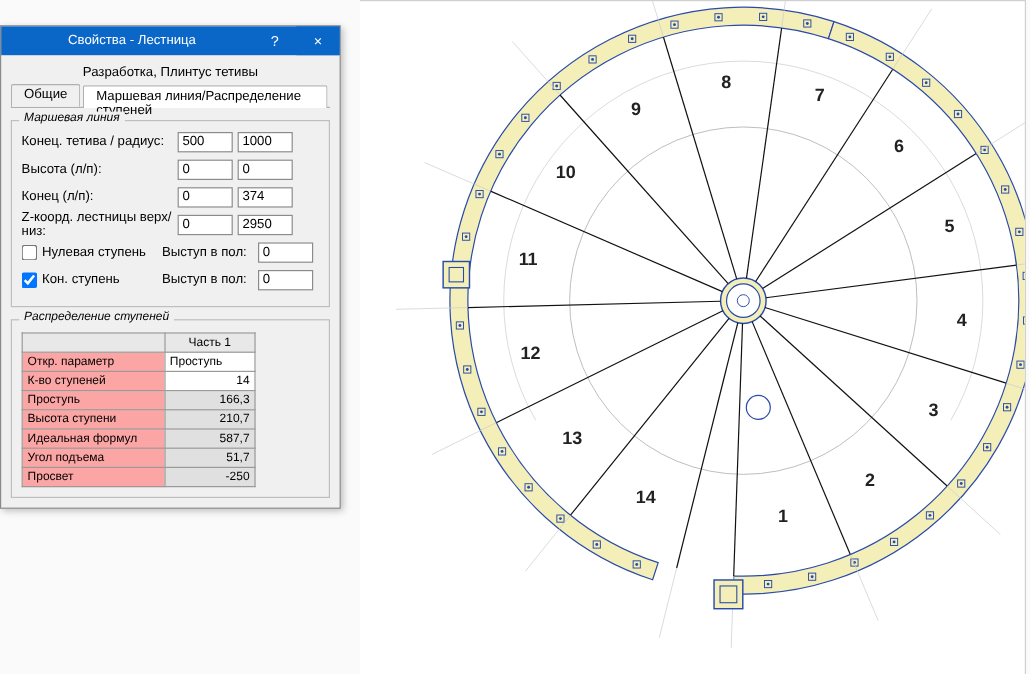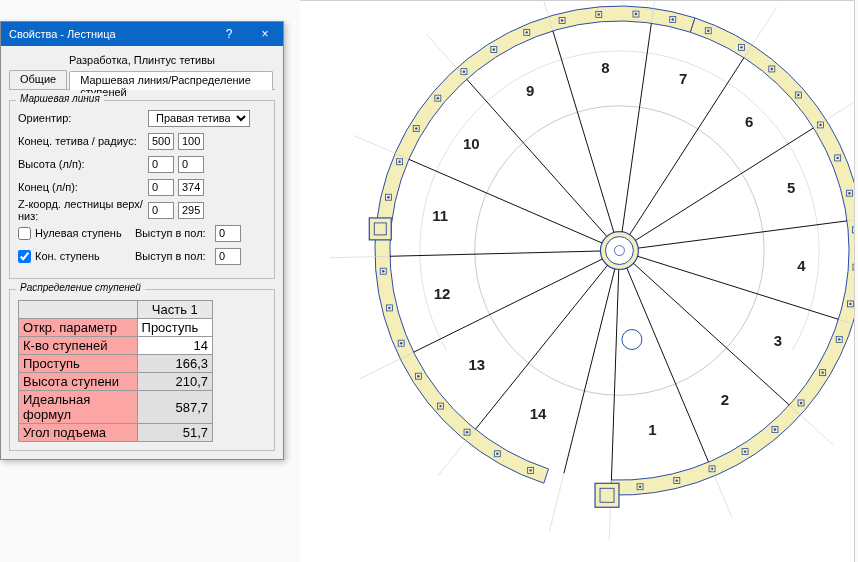--- a/index.html
+++ b/index.html
@@ -24,21 +24,21 @@
     box-shadow: 2px 2px 6px rgba(0,0,0,0.25);
   }
   .titlebar {
     background: #0a67c8;
     color: #fff;
     height: 24px;
     display: flex;
     align-items: center;
     padding: 0 0 0 8px;
   }
-  .titlebar span { flex: 1; }
+  .titlebar span { flex: 1; text-align: center; }
   .titlebar .tb-btn {
     width: 36px;
     height: 24px;
     display: flex;
     align-items: center;
     justify-content: center;
     font-size: 12px;
   }
   .titlebar .tb-close {
     background: #0a67c8;
@@ -94,27 +94,27 @@
   .row .lbl { width: 130px; }
   .row .lbl2 { width: 80px; margin-left: 10px;}
   .sel, .inp {
     height: 17px;
     border: 1px solid #8b8b8b;
     background: #fff;
     font-size: 11px;
     padding: 0 3px;
   }
   .sel { width: 102px; }
-  .inp { width: 26px; text-align: left;}
+  .inp { width: 46px; text-align: left;}
   .inp + .inp { margin-left: 4px;}
   .chk { margin: 0 4px 0 0;}
   .tbl {
     border-collapse: collapse;
     width: 195px;
-    font-size: 13px;
+    font-size: 10px;
     margin-top: 2px;
   }
   .tbl th, .tbl td {
     border: 1px solid #9a9a9a;
     padding: 1px 4px;
     height: 16px;
   }
   .tbl th {
     background: #e8e8e8;
     font-weight: normal;
@@ -180,26 +180,20 @@
   <div class="dlg-body">
     <div class="top-tabline">Разработка, Плинтус тетивы</div>
     <div class="tabs">
       <div class="tab">Общие</div>
       <div class="tab active">Маршевая линия/Распределение ступеней</div>
     </div>
 
     <div class="group">
       <div class="group-title">Маршевая линия</div>
 
-      <div class="row">
-        <div class="lbl">Ориентир:</div>
-        <select class="sel">
-          <option>Правая тетива</option>
-        </select>
-      </div>
 
       <div class="row">
         <div class="lbl">Конец. тетива / радиус:</div>
         <input class="inp" value="500" style="">
         <input class="inp" value="1000" style="">
       </div>
 
       <div class="row">
         <div class="lbl">Высота (л/п):</div>
         <input class="inp" value="0" style="">
@@ -257,20 +251,24 @@
               <td>Высота ступени</td>
               <td>210,7</td>
             </tr>
         <tr>
               <td>Идеальная формул</td>
               <td>587,7</td>
             </tr>
         <tr>
               <td>Угол подъема</td>
               <td>51,7</td>
+            </tr>
+        <tr>
+              <td>Просвет</td>
+              <td>-250</td>
             </tr>
       </tbody>
         </table>
     </div>
 
   </div>
 </div>
 
 <div class="canvas">
   <svg viewBox="0 0 555 562" id="plan-svg">

